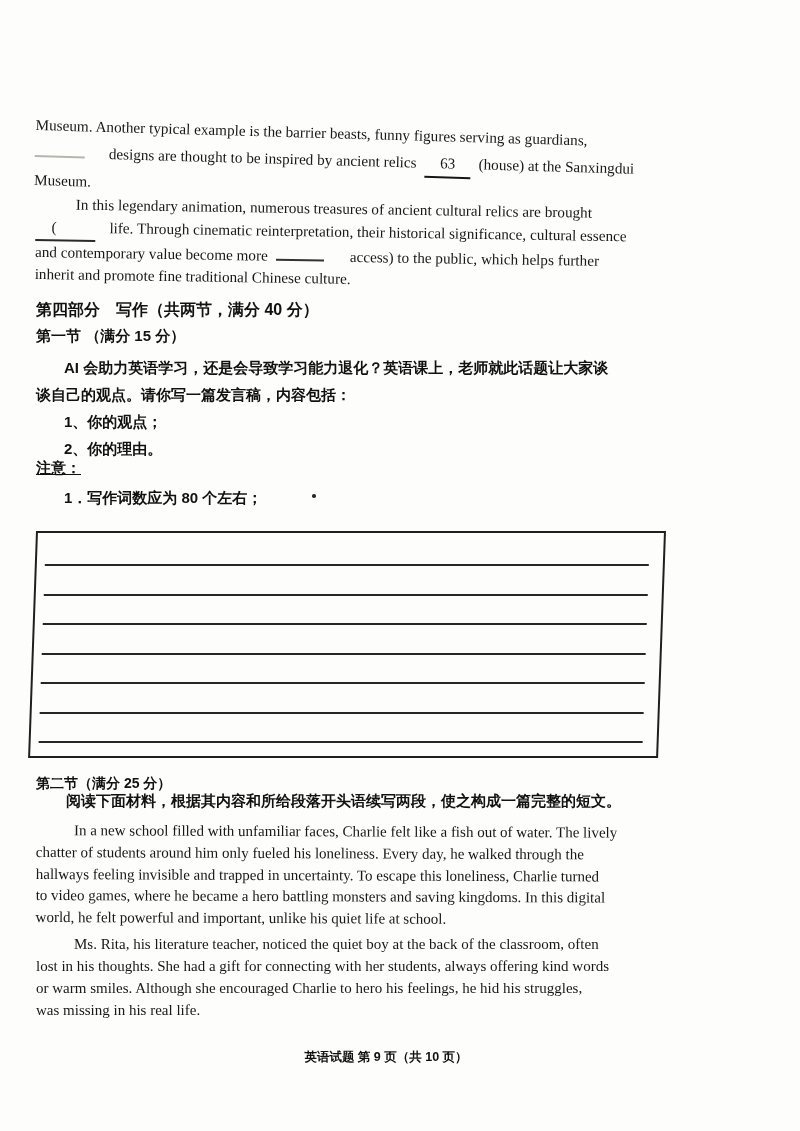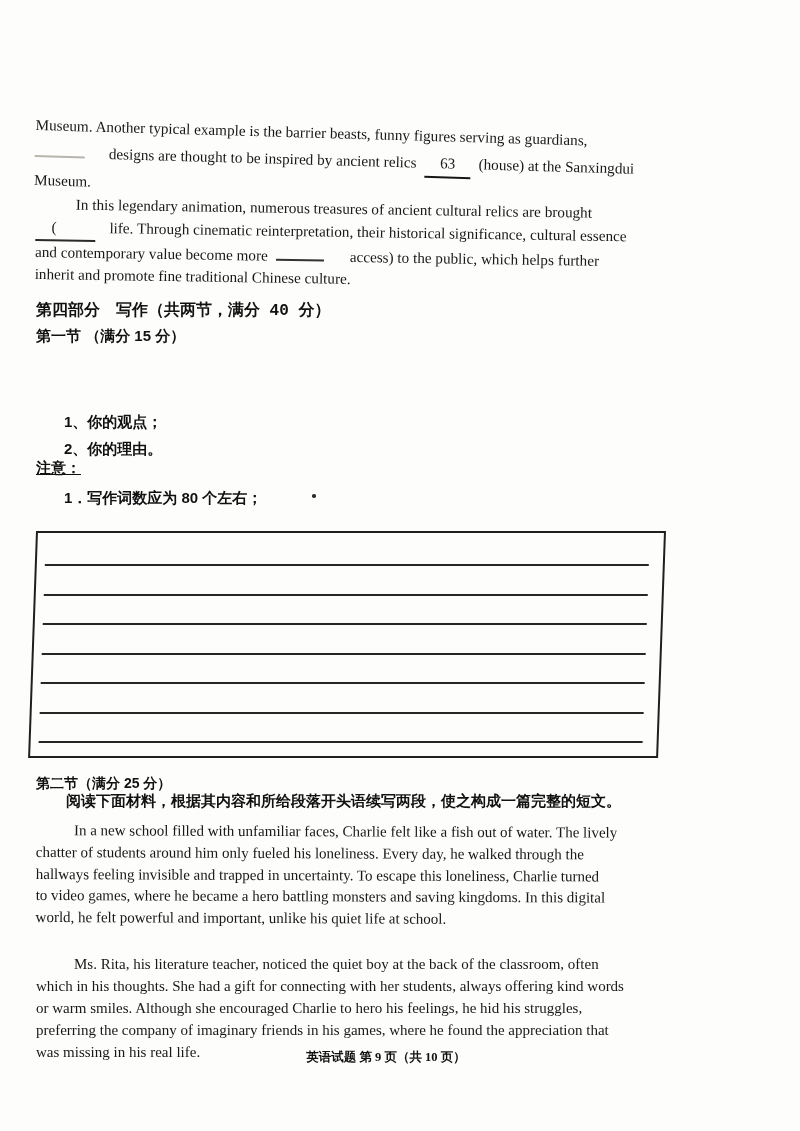--- a/index.html
+++ b/index.html
@@ -21,21 +21,21 @@
   #cloze2 .indent{padding-left:40px;}
 
   .blank{display:inline-block;vertical-align:baseline;}
   .blank.faint{width:50px;border-bottom:2px solid #b8b4ae;margin-right:24px;}
   .blank.ans{width:46px;text-align:center;border-bottom:2px solid #161616;margin:0 8px;}
   .blank.paren{width:60px;padding-left:16px;box-sizing:border-box;
                border-bottom:2px solid #2a2a2a;margin-right:14px;}
   .blank.mid{width:48px;border-bottom:2px solid #333;margin:0 26px 0 8px;}
 
   
-  #part4-heading{left:36px;top:300px;font-size:16px;font-family:Liberation Mono, monospace;}
+  #part4-heading{left:36px;top:300px;font-size:16px;}
   #sec1-heading{left:36px;top:327px;font-size:15px;}
   #prompt{left:36px;top:355px;line-height:26.5px;}
   #prompt .indent{padding-left:28px;}
   #points{left:64px;top:409px;line-height:26.5px;}
   #notice{left:36px;top:459px;text-decoration:underline;}
   #notes{left:64px;top:485px;line-height:26px;}
 
   
   #answer-box{
     left:36px;top:531px;width:626px;height:223px;
@@ -44,24 +44,24 @@
   }
   .wline{height:2px;background:#262626;margin:27.5px 14px 0 8px;}
   .wline:first-child{margin-top:31px;}
 
   
   #sec2-heading{left:36px;top:766px;font-size:14px;margin-top:9px;}
   #sec2-instruction{left:66px;top:792px;}
   #para3{left:36px;top:820px;width:640px;line-height:21.8px;font-size:15px;
          transform:rotate(0.25deg);transform-origin:0 0;}
   #para3 .indent{padding-left:38px;}
-  #para4{left:36px;top:933px;width:640px;line-height:22px;font-size:15px;margin-top:20px;}
+  #para4{left:36px;top:933px;width:640px;line-height:22px;font-size:15px;}
   #para4 .indent{padding-left:38px;}
 
-  #footer{left:0;top:1049px;width:772px;text-align:center;font-size:12.5px;font-family:Liberation Serif, serif;}
+  #footer{left:0;top:1049px;width:772px;text-align:center;font-size:12.5px;}
 
   .dot{position:absolute;left:312px;top:494px;width:3.5px;height:3.5px;
        border-radius:50%;background:#2b2b2b;}
 </style>
 </head>
 <body>
 
 <div class="page">
 
   <div id="cloze1" class="block en">
@@ -88,20 +88,24 @@
     </div>
     <div class="line">
       <span>inherit and promote fine traditional Chinese culture.</span>
     </div>
   </div>
 
   <div id="part4-heading" class="block zh">第四部分　写作（共两节，满分 40 分）</div>
 
   <div id="sec1-heading" class="block zh">第一节 （满分 15 分）</div>
 
+  <div id="prompt" class="block zh">
+    <div class="line indent">AI 会助力英语学习，还是会导致学习能力退化？英语课上，老师就此话题让大家谈</div>
+    <div class="line">谈自己的观点。请你写一篇发言稿，内容包括：</div>
+  </div>
 
   <div id="points" class="block zh">
     <div class="line">1、你的观点；</div>
     <div class="line">2、你的理由。</div>
   </div>
 
   <div id="notice" class="block zh">注意：</div>
 
   <div id="notes" class="block zh">
     <div class="line">1．写作词数应为 80 个左右；</div>
@@ -126,21 +130,20 @@
   <div id="para3" class="block en">
     <div class="line indent">In a new school filled with unfamiliar faces, Charlie felt like a fish out of water. The lively</div>
     <div class="line">chatter of students around him only fueled his loneliness. Every day, he walked through the</div>
     <div class="line">hallways feeling invisible and trapped in uncertainty. To escape this loneliness, Charlie turned</div>
     <div class="line">to video games, where he became a hero battling monsters and saving kingdoms. In this digital</div>
     <div class="line">world, he felt powerful and important, unlike his quiet life at school.</div>
   </div>
 
   <div id="para4" class="block en">
     <div class="line indent">Ms. Rita, his literature teacher, noticed the quiet boy at the back of the classroom, often</div>
-    <div class="line">which in his thoughts. She had a gift for connecting with her students, always offering kind words</div>
+    <div class="line">lost in his thoughts. She had a gift for connecting with her students, always offering kind words</div>
     <div class="line">or warm smiles. Although she encouraged Charlie to hero his feelings, he hid his struggles,</div>
-    <div class="line">preferring the company of imaginary friends in his games, where he found the appreciation that</div>
     <div class="line">was missing in his real life.</div>
   </div>
 
   <div id="footer" class="block zh">英语试题 第 9 页（共 10 页）</div>
 
 </div>
 
 </body></html>

